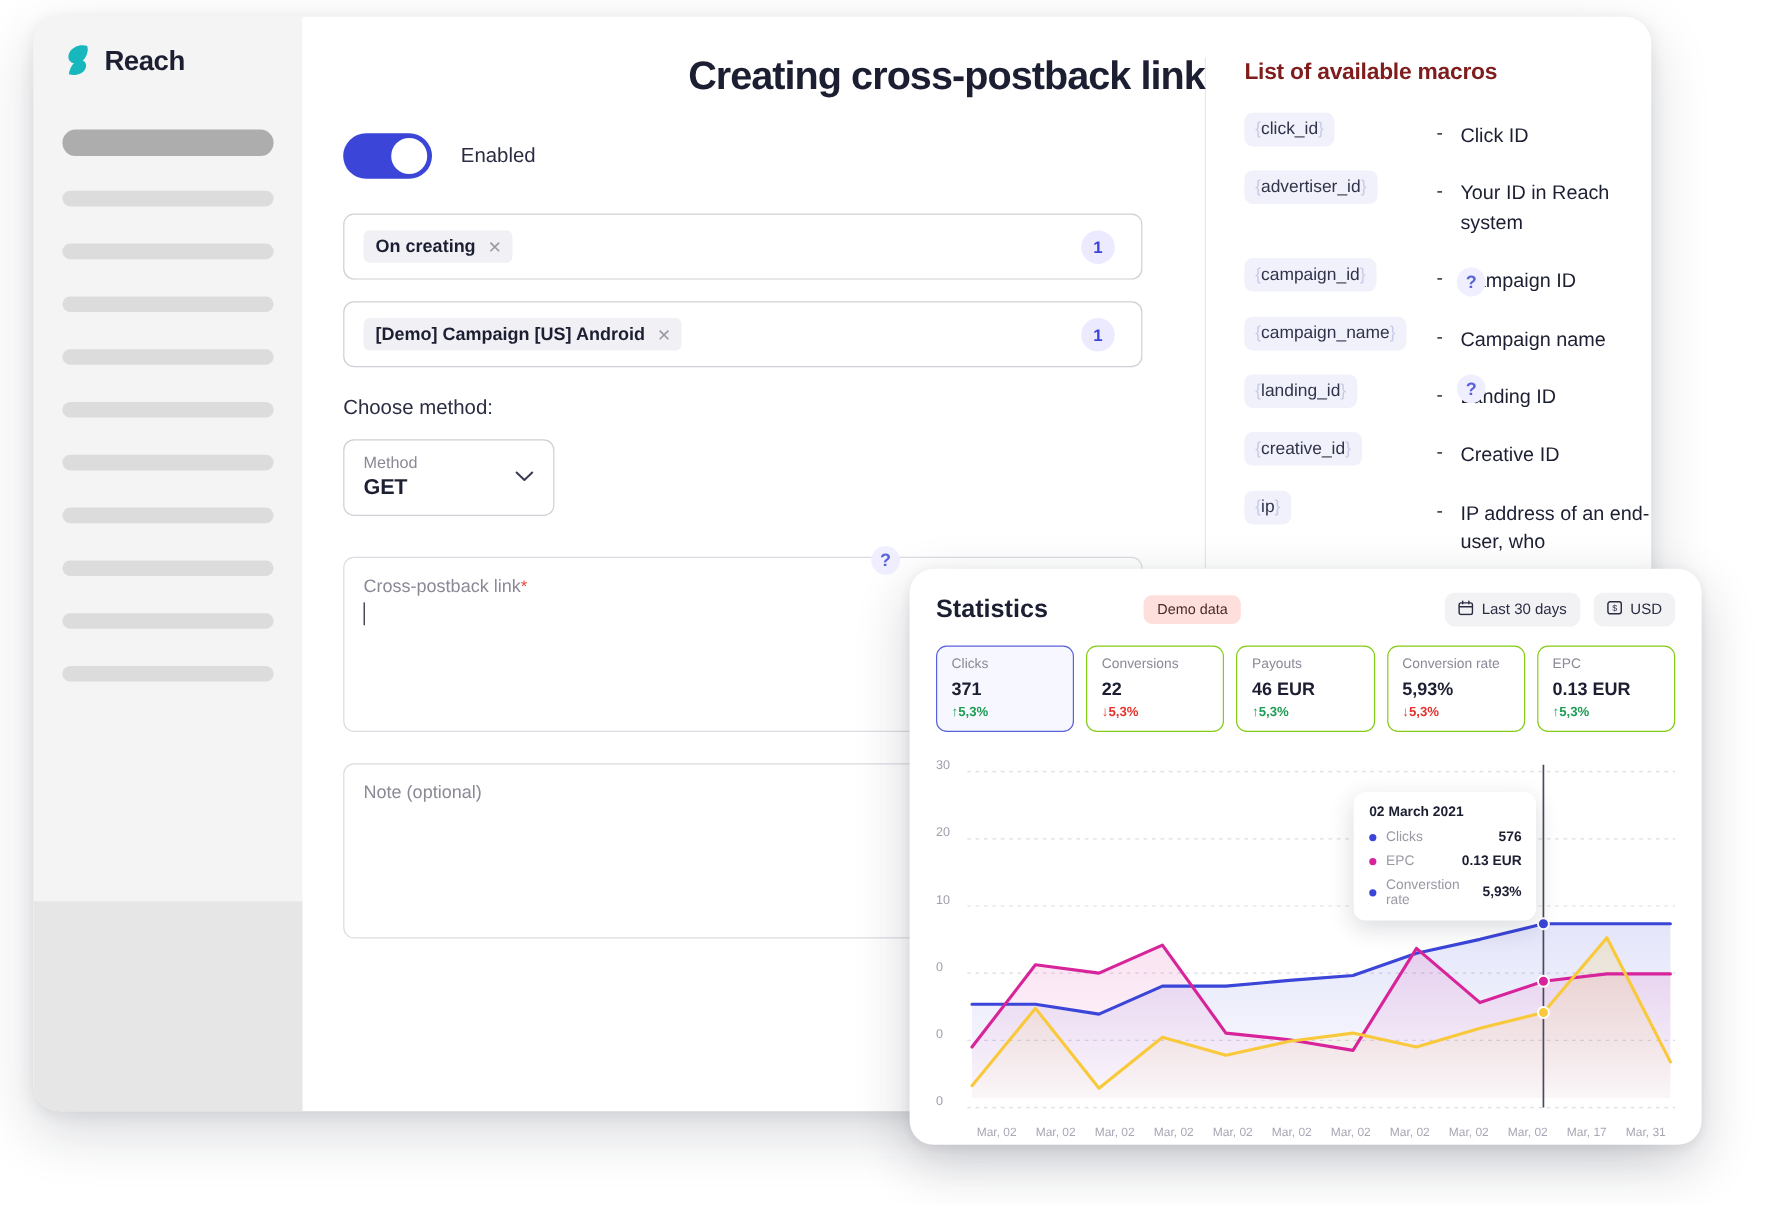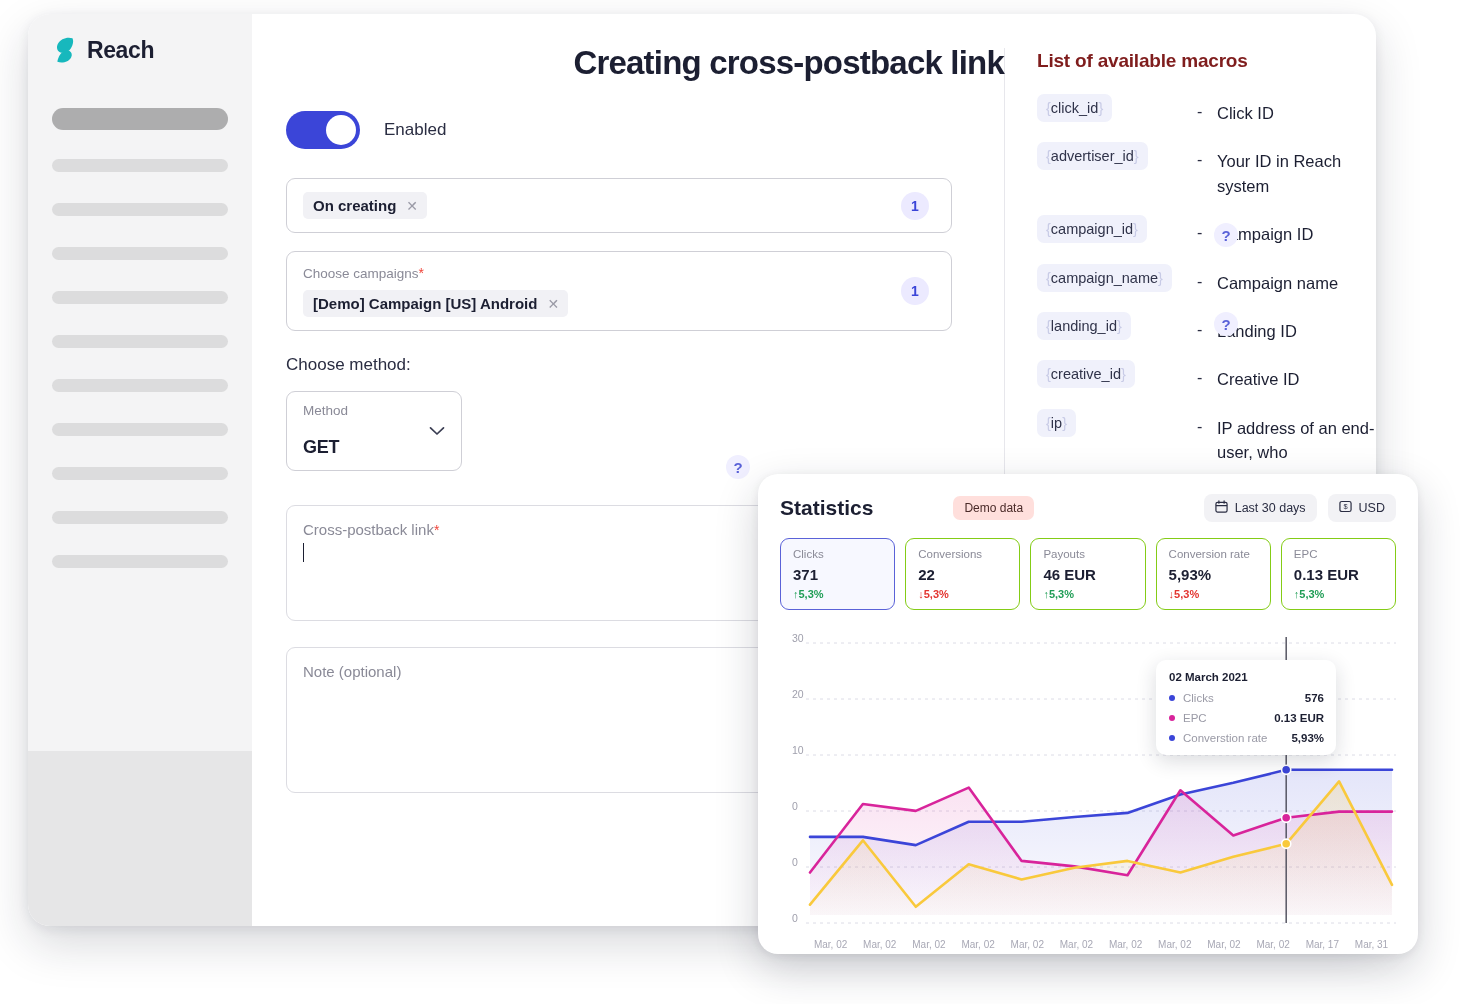--- a/index.html
+++ b/index.html
@@ -99,32 +99,32 @@
   .help.h1 { left: 962px; top: 209px; }
   .help.h2 { left: 962px; top: 298px; }
   .help.h3 { left: 474px; top: 441px; }
 
   .section-label { font-size: 17px; color: #2a2d42; margin: 24px 0 16px 0; }
 
   .select-box {
     width: 176px; border: 1px solid #cfcfd6; border-radius: 9px;
     padding: 11px 16px 12px 16px; background: #fff; position: relative; cursor: pointer;
   }
-  .select-box .lbl { font-size: 13.5px; color: #8a8a97; margin-bottom: 19px; }
+  .select-box .lbl { font-size: 13.5px; color: #8a8a97; margin-bottom: 3px; }
   .select-box .val { font-size: 18px; font-weight: bold; color: #1c1f32; letter-spacing: -0.2px;}
   .chev {
     position: absolute; right: 16px; top: 50%; transform: translateY(-50%);
   }
 
   .textarea-box {
     width: 666px; border: 1px solid #dcdce2; border-radius: 9px;
     background: #fff; padding: 15px 16px;
     position: relative;
   }
-  .ta-link { height: 116px; margin-top: 34px; }
+  .ta-link { height: 146px; margin-top: 34px; }
   .ta-note { height: 146px; margin-top: 26px; }
   .ta-label { font-size: 15px; color: #8a8a97; }
   .caret {
     display: block; width: 1px; height: 19px; background: #1c1f32; margin-top: 5px;
   }
 
   
   .macros-title { font-size: 19px; font-weight: bold; color: #7f1d1d; margin-bottom: 27px; letter-spacing: -0.2px;}
   .macro-row { display: flex; align-items: flex-start; margin-bottom: 22px; }
   .macro-chip {
@@ -168,31 +168,30 @@
     padding: 9px 11px 9px 12px; background:#fff;
   }
   .metric.sel { border: 1.6px solid #5a62d8; background: #f7f8ff; }
   .metric .m-lbl { font-size: 11.5px; color: #8a8a97; margin-bottom: 6px; }
   .metric .m-val { font-size: 15px; font-weight: bold; color: #1c1f32; margin-bottom: 5px; }
   .metric .m-dlt { font-size: 11px; font-weight: 600; }
   .m-up { color: #1f9d55; }
   .m-down { color: #e3342f; }
 
   .chart-wrap { position: relative; width: 616px; height: 318px; }
-  .y-labels { position: absolute; left: 12px; top: 0; width: 26px; height: 290px; }
+  .y-labels { position: absolute; left: 0; top: 0; width: 26px; height: 290px; }
   .y-lab { position: absolute; font-size: 10.5px; color: #a0a0ad; left: 0;}
   .x-labels { position: absolute; left: 26px; right: 0; bottom: 0; display: flex; }
   .x-lab { flex: 1; text-align: center; font-size: 10px; color: #a8a8b5; }
 
   .tooltip {
     position: absolute; left: 348px; top: 28px;
-    width: 180px; background: #fff; border-radius: 10px;
+    width: 152px; background: #fff; border-radius: 10px;
     box-shadow: 0 6px 20px rgba(25,28,48,.16);
     padding: 11px 12px 11px 13px;
-    margin-left: 28px;
   }
   .tt-date { font-size: 11.5px; font-weight: bold; color: #1c1f32; margin-bottom: 9px; }
   .tt-row { display: flex; align-items: center; margin-bottom: 8px; }
   .tt-dot { width: 6px; height: 6px; border-radius: 50%; margin-right: 8px; flex: 0 0 6px;}
   .tt-name { font-size: 11.5px; color: #9a9aa6; }
   .tt-val { margin-left: auto; font-size: 11.5px; font-weight: bold; color: #1c1f32; }
 </style>
 </head>
 <body>
 
@@ -241,23 +240,20 @@
 
         <div class="field">
           <span class="chip">
             <span>On creating</span>
             <span class="x">✕</span>
           </span>
           <div class="count-badge">1</div>
         </div>
 
         <div class="field">
-          <div class="field-label">
-            <span>Choose campaigns</span><span class="req">*</span>
-          </div>
           <span class="chip">
             <span>[Demo] Campaign [US] Android</span>
             <span class="x">✕</span>
           </span>
           <div class="count-badge">1</div>
         </div>
 
         <div class="section-label">Choose method:</div>
 
         <div class="select-box">

